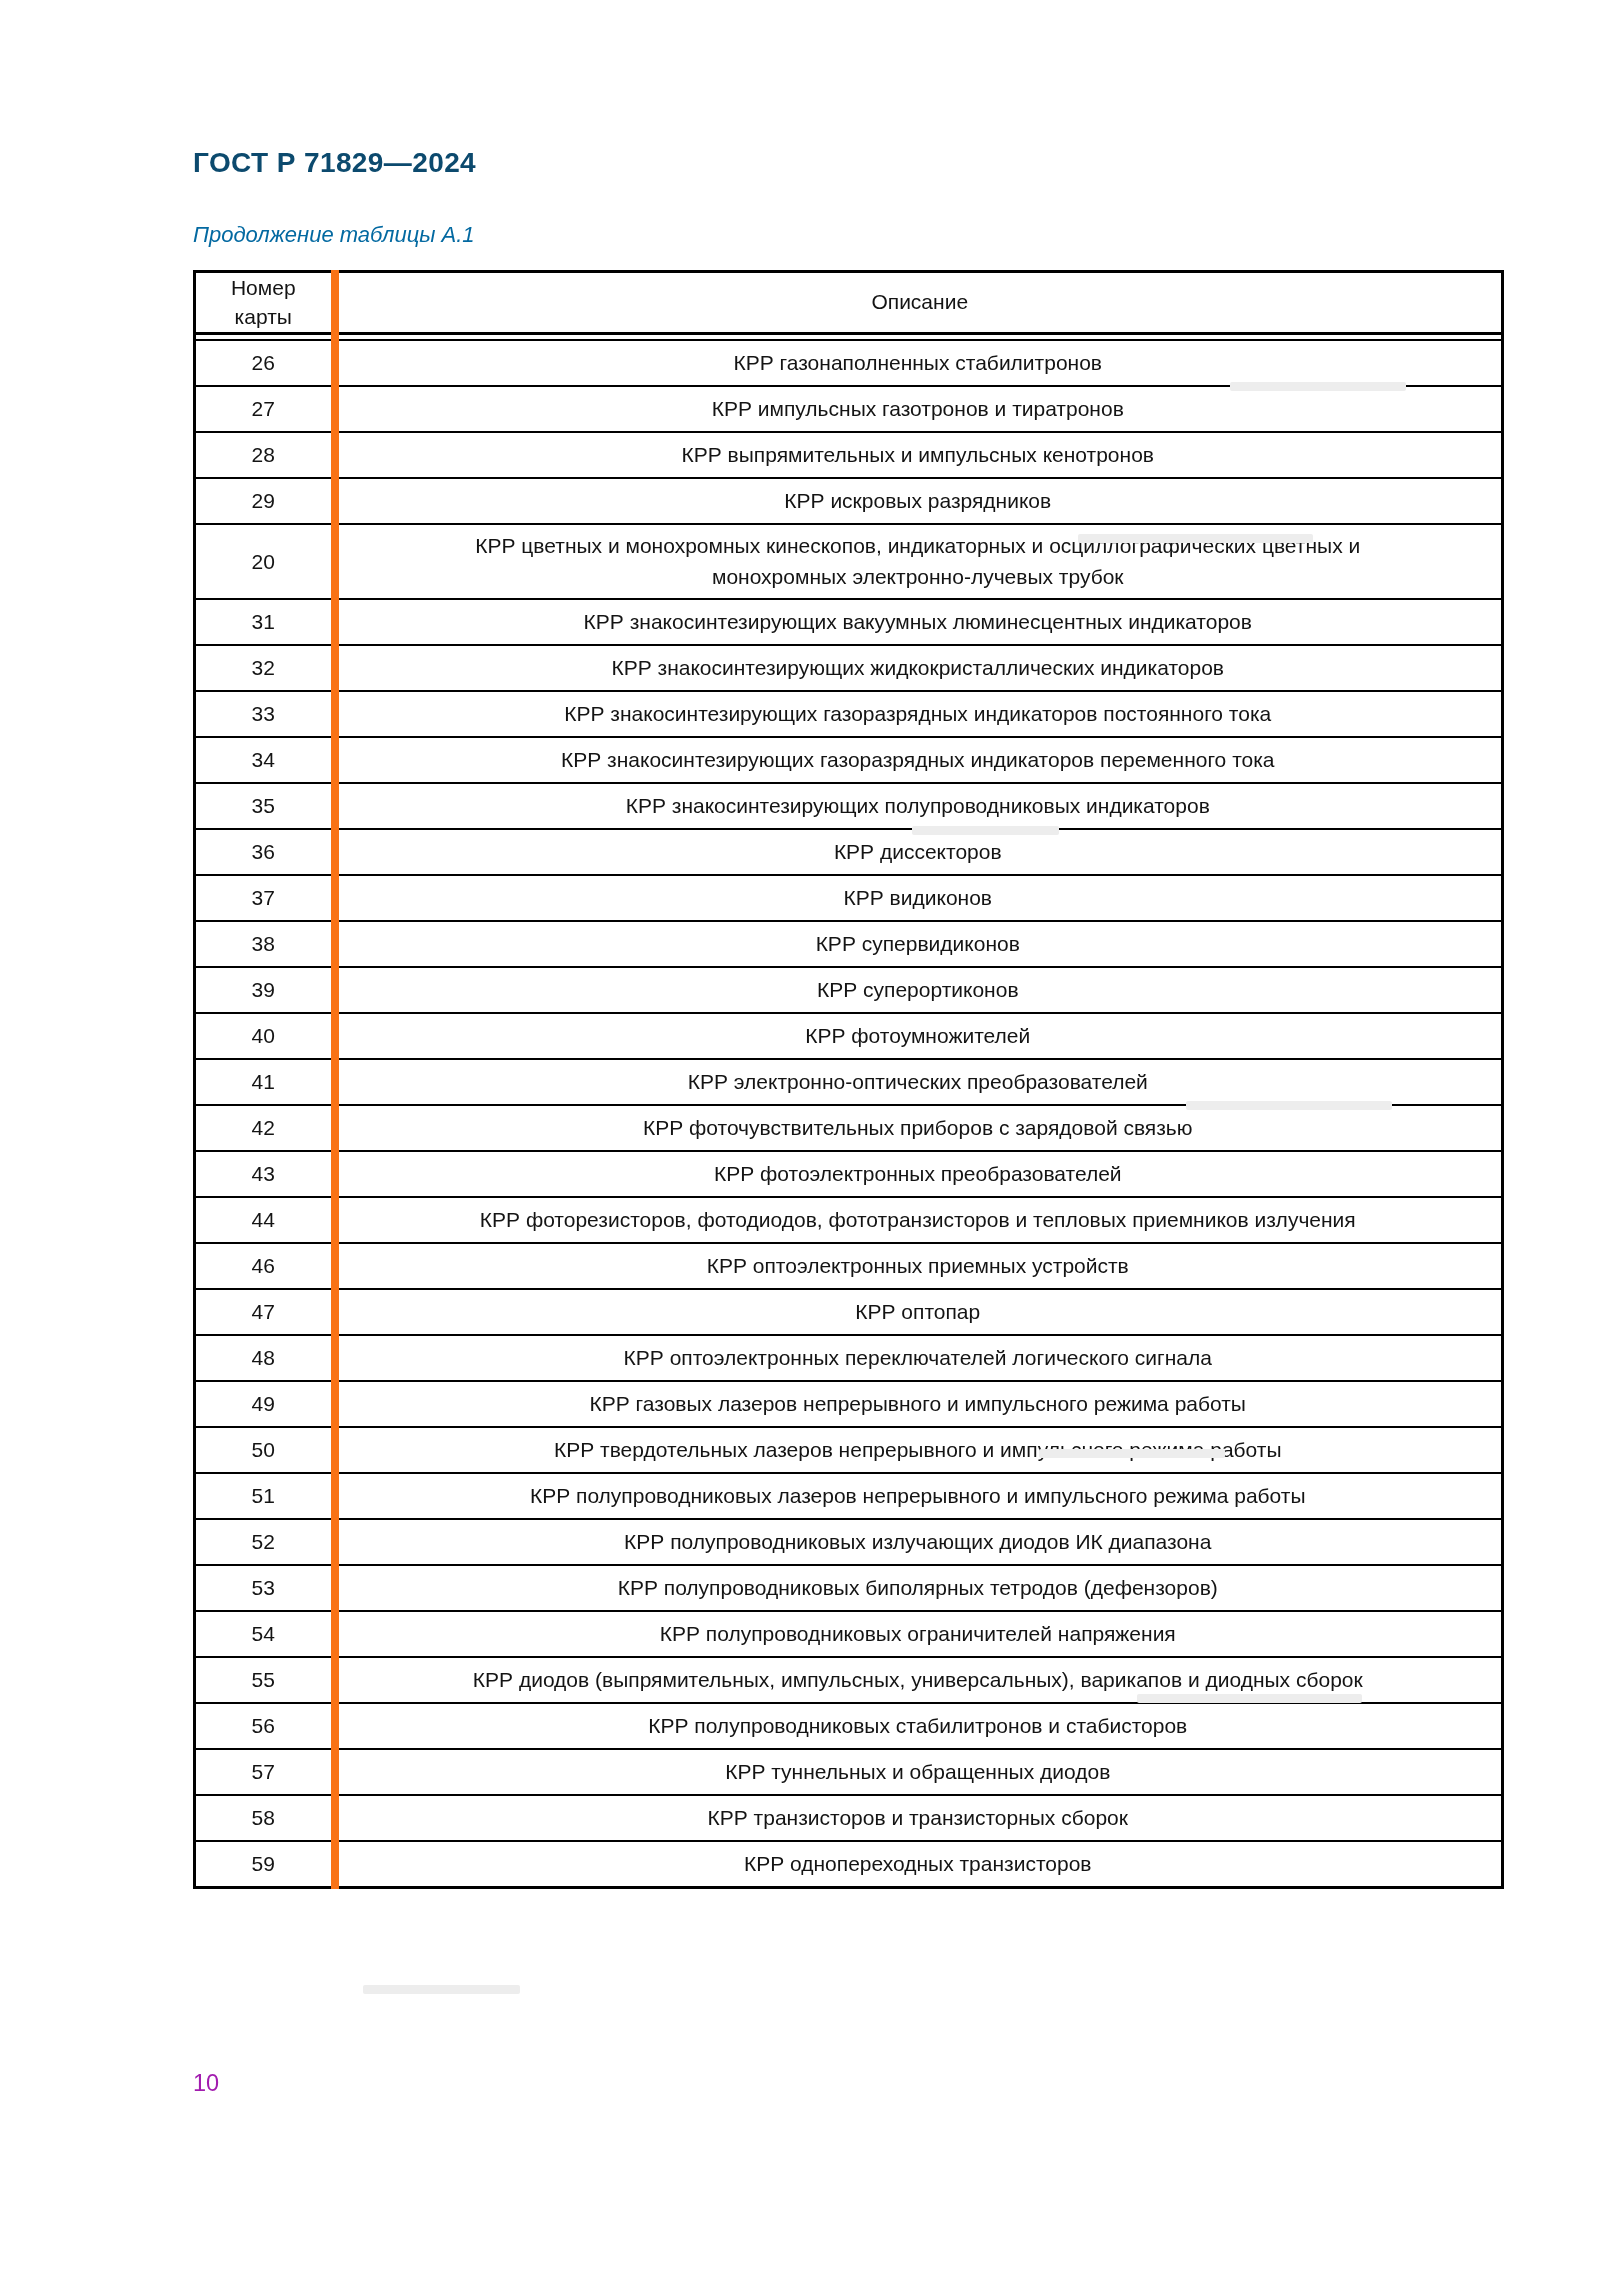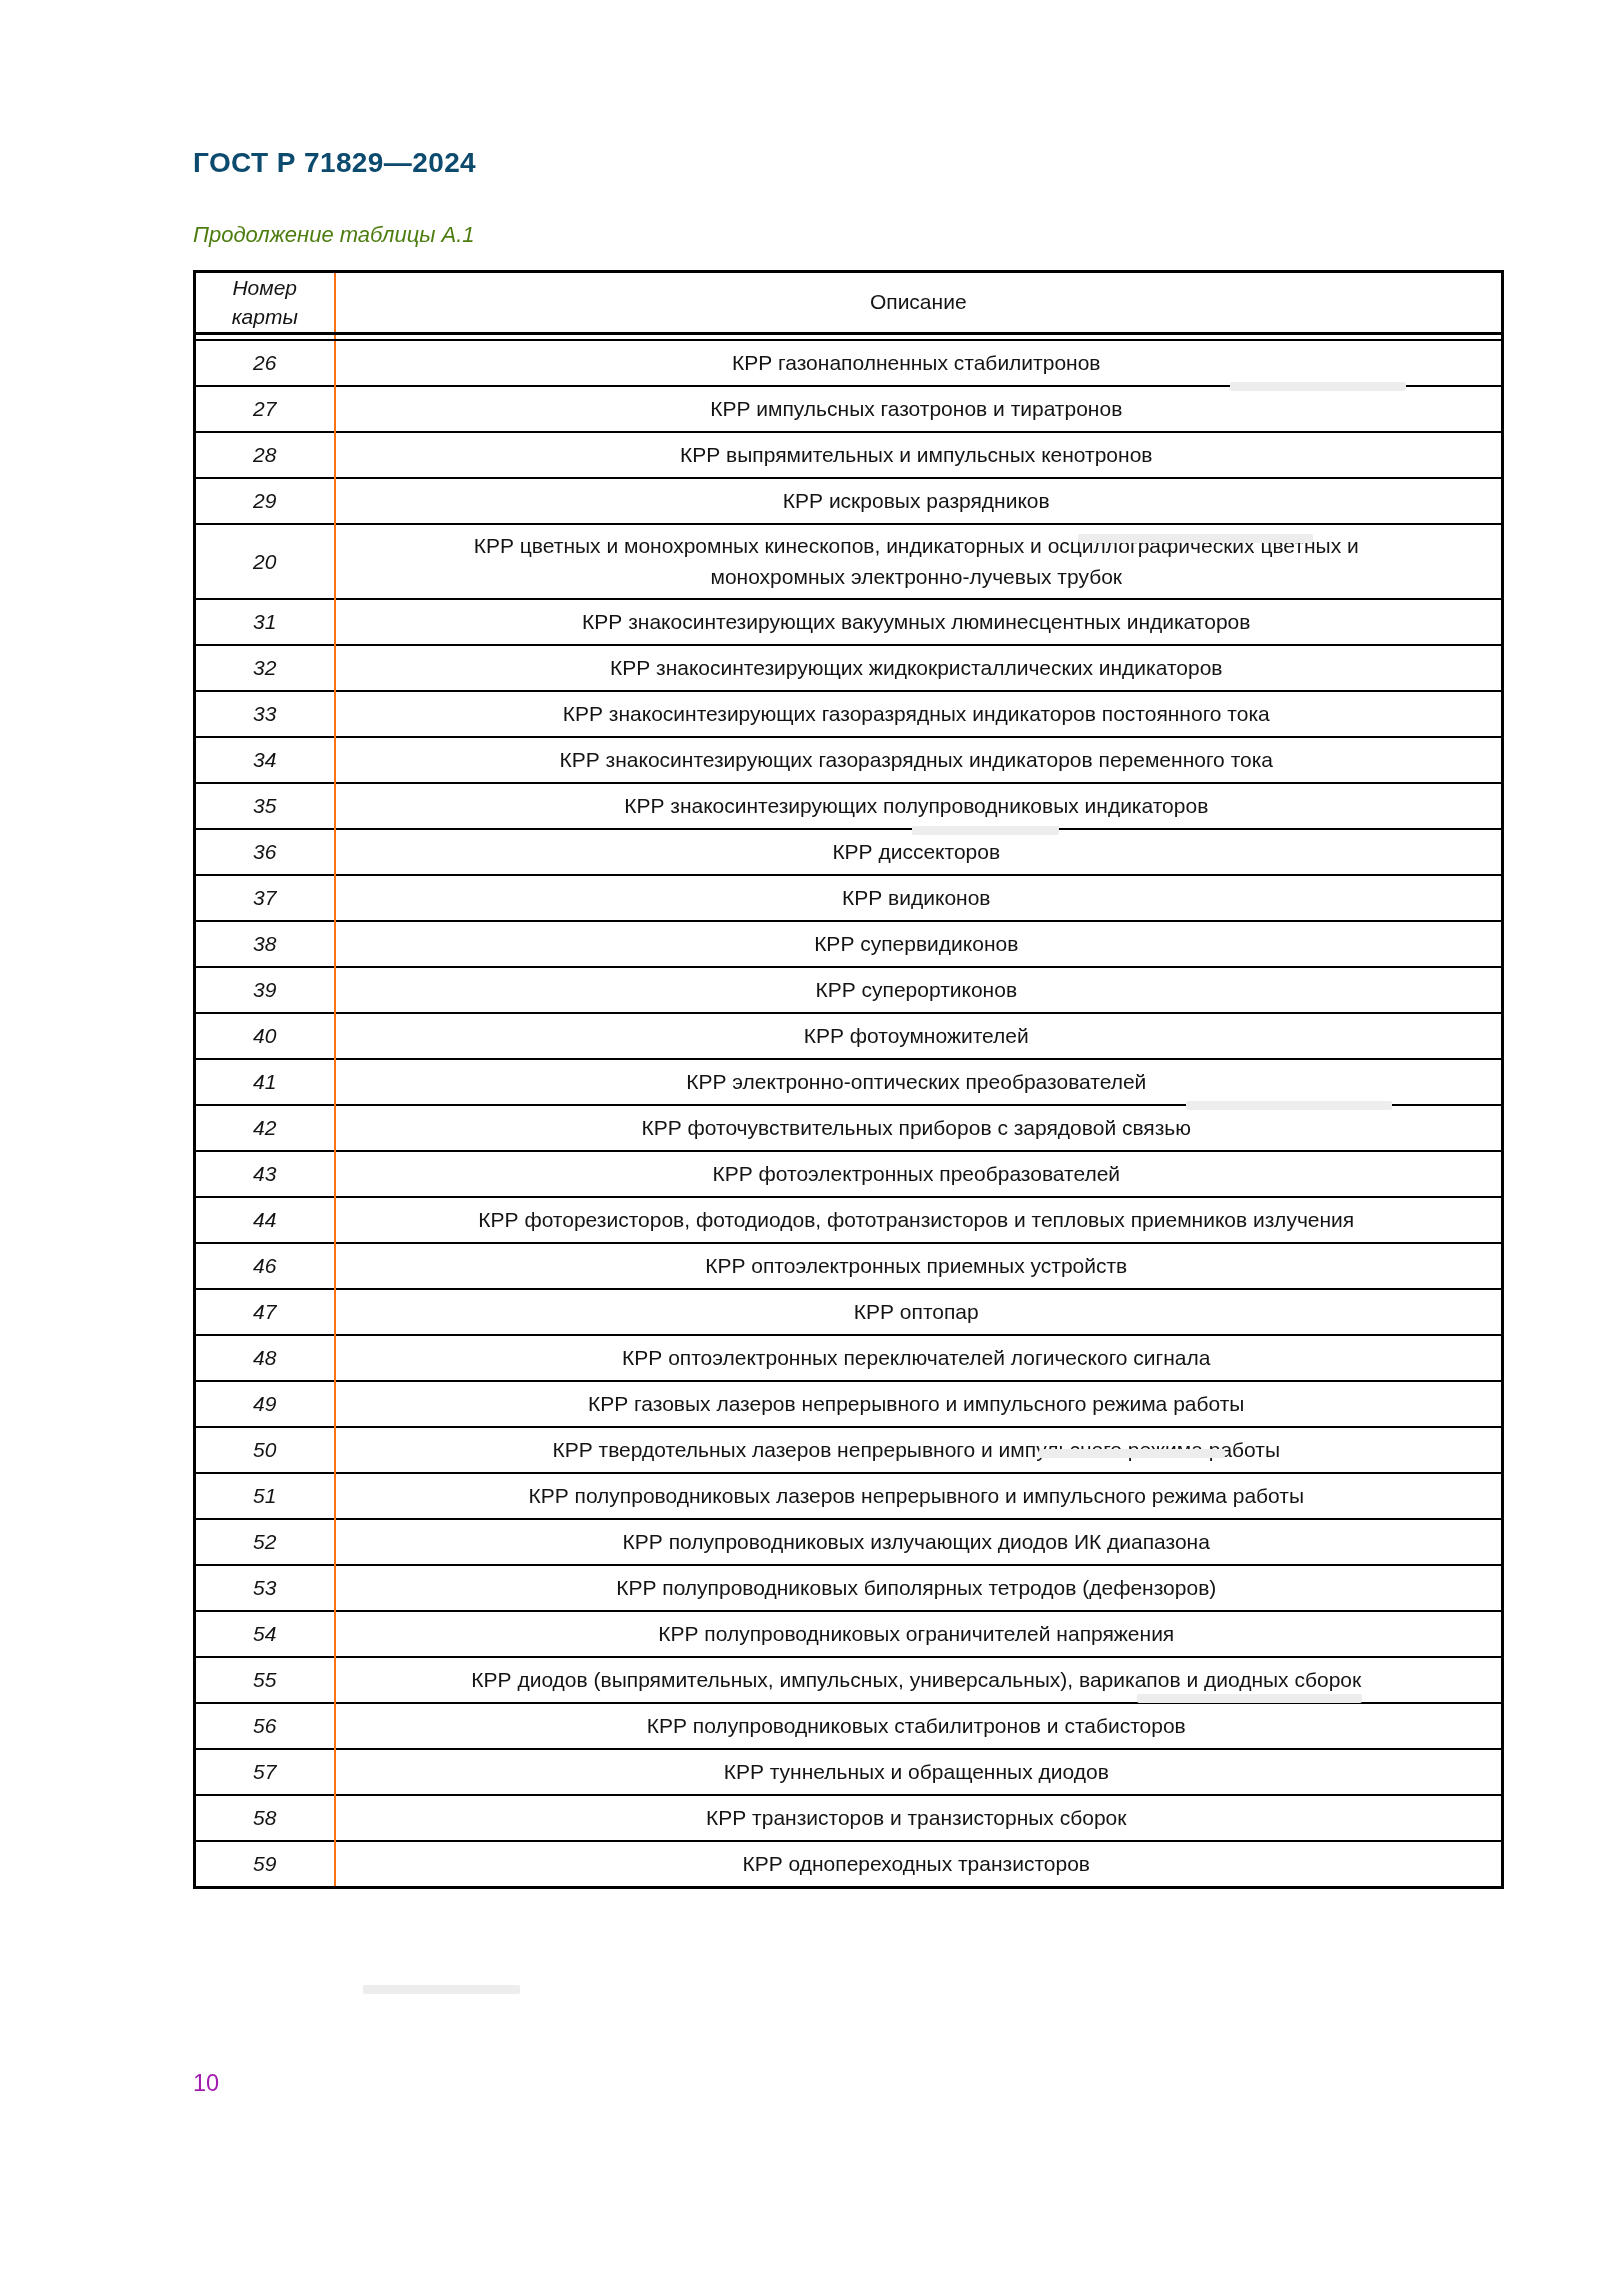--- a/index.html
+++ b/index.html
@@ -21,21 +21,21 @@
     font-weight: 700;
     letter-spacing: 0.4px;
     color: #0c4a6e;
   }
   .table-caption {
     position: absolute;
     left: 193px;
     top: 222px;
     font-size: 22px;
     font-style: italic;
-    color: #4d7c0f;
+    color: #0369a1;
   }
   table.main {
     position: absolute;
     left: 193px;
     top: 270px;
     width: 1311px;
     border-collapse: collapse;
     table-layout: fixed;
     border: 3.9px solid #000;
   }
@@ -56,23 +56,22 @@
   tr.gap td {
     height: 6.9px;
     padding: 0;
     font-size: 0;
     line-height: 0;
     border-bottom: 2px solid #000;
   }
   tbody tr.data-row { border-bottom: 2.9px solid #000; }
   tbody tr.data-row:last-child { border-bottom: none; }
   .col-num {
-    border-right: 2px solid #f97316;
+    border-right: 8px solid #f97316;
     text-align: center;
-    font-style: italic;
   }
   td.col-num { height: 46px; margin-left: 41px; }
   td.col-desc {
     padding: 5.9px 21.6px 5.9px 17.6px;
     text-align: center;
     white-space: pre-line;
     line-height: 1.45;
   }
   .page-number {
     position: absolute;

